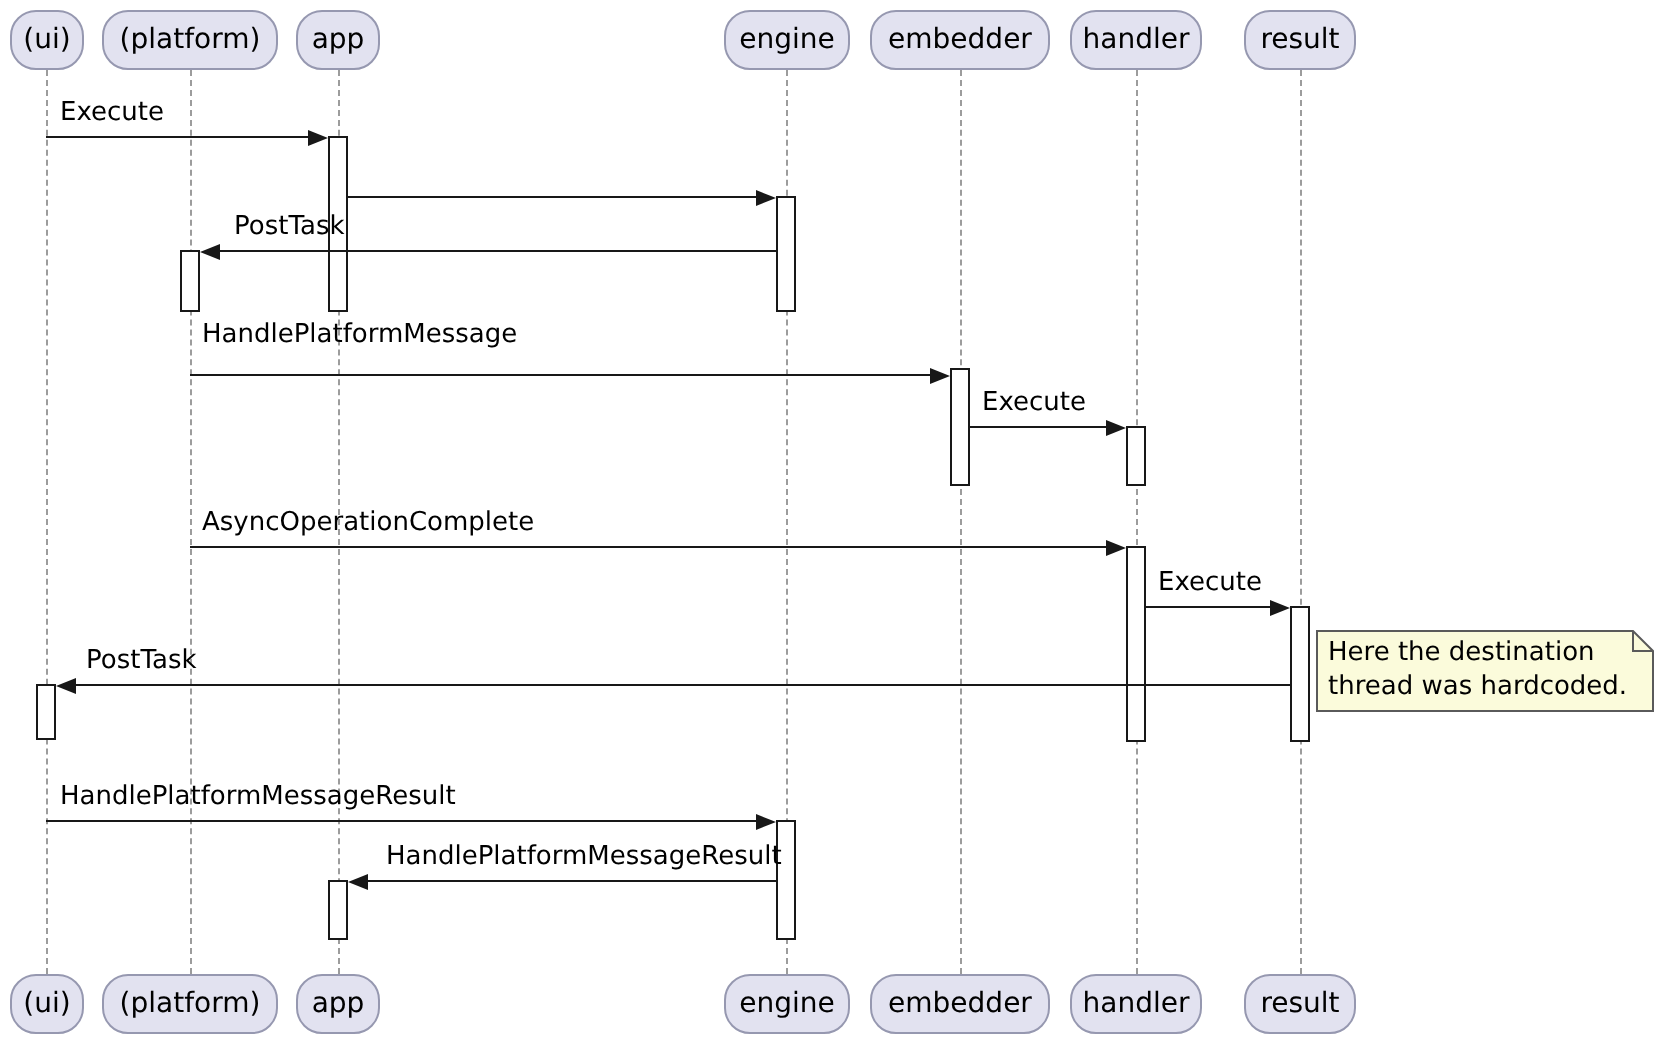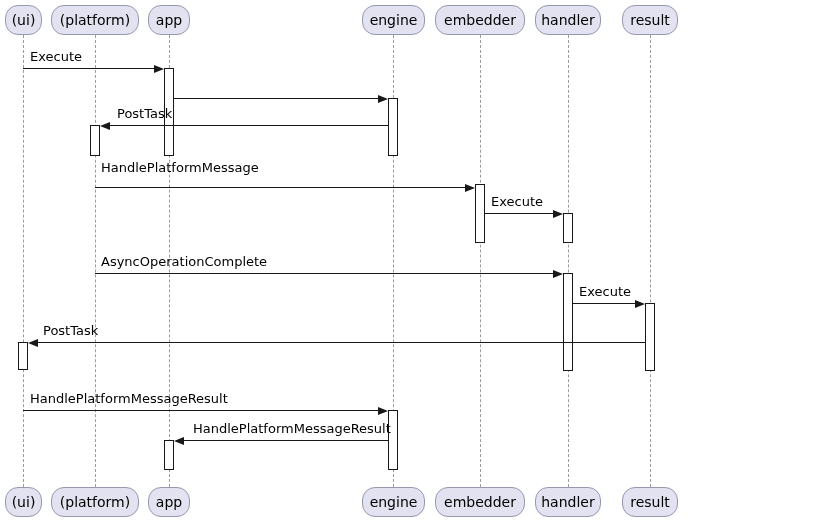--- a/index.html
+++ b/index.html
@@ -45,20 +45,30 @@
   .note polygon{fill:var(--note-fill,#FBFBDB);stroke:var(--note-border,#5A5A5A);stroke-width:1;}
   .note polyline{fill:none;stroke:var(--note-border,#5A5A5A);stroke-width:1;}
   .note-text{
     position:absolute;left:6px;top:3px;font-size:13px;line-height:17px;white-space:nowrap;
   }
 </style>
 </head>
 <body>
 
 <div id="diagram" style="--background: #FFFFFF; --participant-fill: #E2E2F0; --participant-border: #9698B0; --lifeline: #9C9C9C; --line: #181818; --activation-fill: #FFFFFF; --note-fill: #FBFBDB; --note-border: #5A5A5A; --text: #000000;">
+  <div class="note">
+    <svg width="169" height="41">
+      <polygon points="0.5,0.5 158.5,0.5 168.5,10.5 168.5,40.5 0.5,40.5"></polygon>
+      <polyline points="158.5,0.5 158.5,10.5 168.5,10.5"></polyline>
+    </svg>
+    <div class="note-text">
+      <div>Here the destination</div>
+      <div>thread was hardcoded.</div>
+    </div>
+  </div>
 <div class="lifeline" style="left: 23px;"></div>
     <div class="lifeline" style="left: 95px;"></div>
     <div class="lifeline" style="left: 169px;"></div>
     <div class="lifeline" style="left: 393px;"></div>
     <div class="lifeline" style="left: 480px;"></div>
     <div class="lifeline" style="left: 568px;"></div>
     <div class="lifeline" style="left: 650px;"></div>
     <div class="pbox" style="left: 5px; width: 37px; top: 5px;">(ui)</div>
     <div class="pbox" style="left: 5px; width: 37px; top: 487px;">(ui)</div>
     <div class="pbox" style="left: 51px; width: 88px; top: 5px;">(platform)</div>

